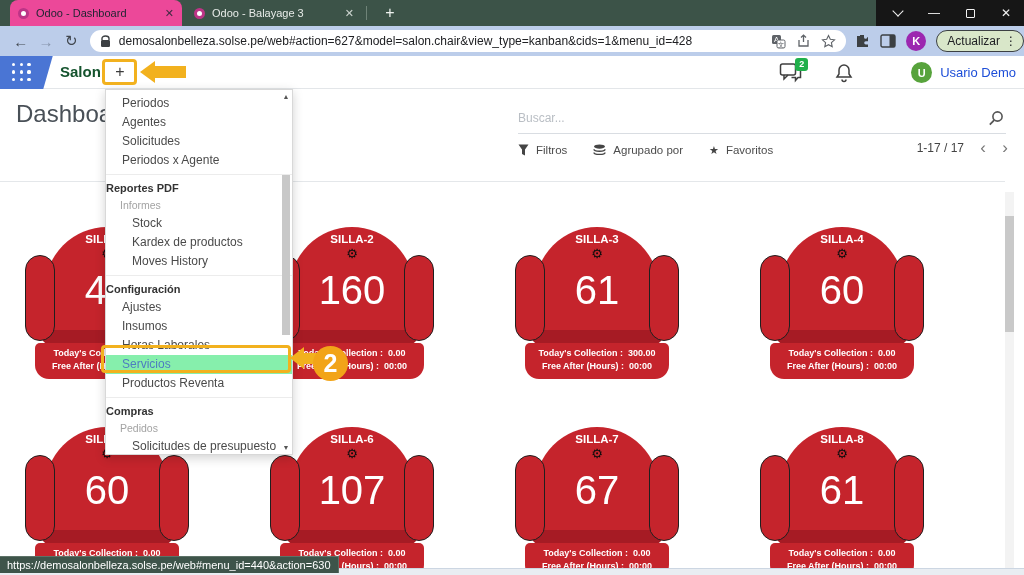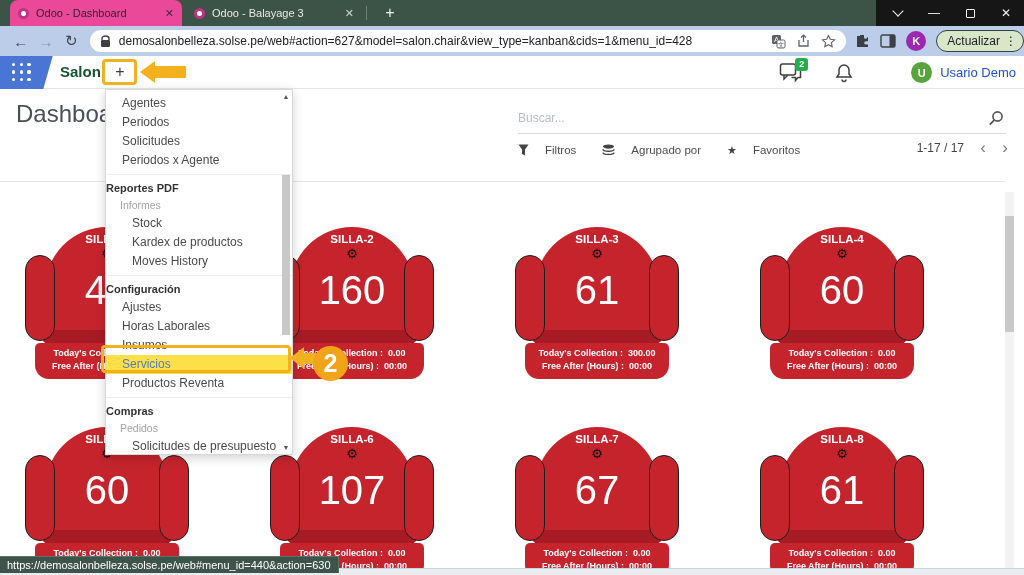--- a/index.html
+++ b/index.html
@@ -47,21 +47,21 @@
   .avatar-u { width:21px; height:21px; border-radius:50%; background:#57a33c; color:#fff; font-size:11px; font-weight:bold; display:flex; align-items:center; justify-content:center; margin-left:50px; }
   .user-name { font-size:13px; color:#1d4ed8; }
 
   
   .page-title { position:absolute; left:16px; top:100px; font-size:24px; color:#495057; }
   .search-zone { position:absolute; left:518px; top:104px; width:488px; height:30px; border-bottom:1px solid #d9dde2; }
   .search-input { width:440px; height:28px; border:none; outline:none; background:transparent; font-size:12px; color:#555; font-family:inherit; }
   .search-input::placeholder { color:#b9bec4; }
   .search-mag { position:absolute; right:2px; top:6px; }
   .filter-row { position:absolute; left:518px; top:140px; width:488px; height:20px; display:flex; align-items:center; font-size:11.5px; color:#4c4c4c; }
-  .frow-item { display:flex; gap:16px; margin-right:26px; }
+  .frow-item { display:flex; gap:7px; margin-right:26px; }
   .star-glyph { font-size:11px; color:#454545; }
   .pager { position:absolute; right:60px; top:141px; font-size:12px; color:#444; }
   .pg-prev { position:absolute; right:38px; top:138px; font-size:17px; color:#777; }
   .pg-next { position:absolute; right:16px; top:138px; font-size:17px; color:#777; }
   .cp-divider { position:absolute; left:0; top:181px; width:1005px; height:1px; background:#e4e7ea; }
 
   
   .chair { position:absolute; width:164px; height:152px; }
   .chair .back { position:absolute; left:20px; top:0; width:124px; height:120px; background:#c5242c; border-radius:62px 62px 6px 6px; z-index:1; }
   .chair .band { position:absolute; left:16px; top:103px; width:132px; height:15px; background:#a61b24; border-radius:3px 3px 10px 10px; z-index:2; }
@@ -81,21 +81,21 @@
   
   .bottom-strip { position:absolute; left:0; top:568px; width:1024px; height:7px; background:#e9edf2; border-top:1px solid #ccd6e2; z-index:8; }
 
   
   .dropdown { position:absolute; left:105px; top:89px; width:188px; height:366px; background:#fff; border:1px solid #d8d8d8; box-shadow:0 3px 10px rgba(0,0,0,.18); z-index:10; padding-top:4px; overflow:hidden; }
   .dd-item { height:19px; line-height:19px; padding-left:16px; font-size:12px; color:#4a4a4a; white-space:nowrap; }
   .dd-sub { padding-left:26px; }
   .dd-header { height:18px; line-height:18px; font-size:11px; font-weight:bold; color:#333; }
   .dd-subheader { height:17px; line-height:17px; padding-left:14px; font-size:10.5px; color:#a3a3a3; }
   .dd-sep { border-top:1px solid #ececec; margin:4px 0; }
-  .dd-item.highlight { background:#fde047; color:#4e7cc0; }
+  .dd-item.highlight { background:#86efac; color:#4e7cc0; }
   .dd-scroll { position:absolute; right:1px; top:3px; width:10px; height:358px; }
   .dd-arrow { position:absolute; left:0; width:10px; font-size:7px; color:#555; text-align:center; }
   .dd-thumb { position:absolute; left:1px; top:82px; width:8px; height:160px; background:#c8c8c8; }
 
   
   .hl-box { position:absolute; border:3px solid #f2b11e; border-radius:4px; z-index:20; }
   .hl-plus { left:102px; top:59px; width:35px; height:26px; }
   .hl-serv { left:101px; top:345px; width:190px; height:28px; }
   .arrow { position:absolute; z-index:21; }
   .arrow .tail { position:absolute; background:#f2b11e; }
@@ -375,35 +375,35 @@
     <div class="chair-gear">⚙</div>
     <div class="chair-count">61</div>
   </div>
 
   <div class="main-scroll">
     <div class="main-thumb"></div>
   </div>
   <div class="bottom-strip"></div>
 
   <div class="dropdown">
+    <div class="dd-item">Periodos</div>
     <div class="dd-item">Agentes</div>
-    <div class="dd-item">Periodos</div>
     <div class="dd-item">Solicitudes</div>
     <div class="dd-item">Periodos x Agente</div>
     <div class="dd-sep"></div>
     <div class="dd-header">Reportes PDF</div>
     <div class="dd-subheader">Informes</div>
     <div class="dd-item dd-sub">Stock</div>
     <div class="dd-item dd-sub">Kardex de productos</div>
     <div class="dd-item dd-sub">Moves History</div>
     <div class="dd-sep"></div>
     <div class="dd-header">Configuración</div>
     <div class="dd-item">Ajustes</div>
+    <div class="dd-item">Insumos</div>
     <div class="dd-item">Horas Laborales</div>
-    <div class="dd-item">Insumos</div>
     <div class="dd-item highlight">Servicios</div>
     <div class="dd-item">Productos Reventa</div>
     <div class="dd-sep"></div>
     <div class="dd-header">Compras</div>
     <div class="dd-subheader">Pedidos</div>
     <div class="dd-item dd-sub">Solicitudes de presupuesto</div>
     <div class="dd-scroll">
       <div class="dd-arrow" style="top:0">▲</div>
       <div class="dd-thumb"></div>
       <div class="dd-arrow" style="bottom:0">▼</div>

